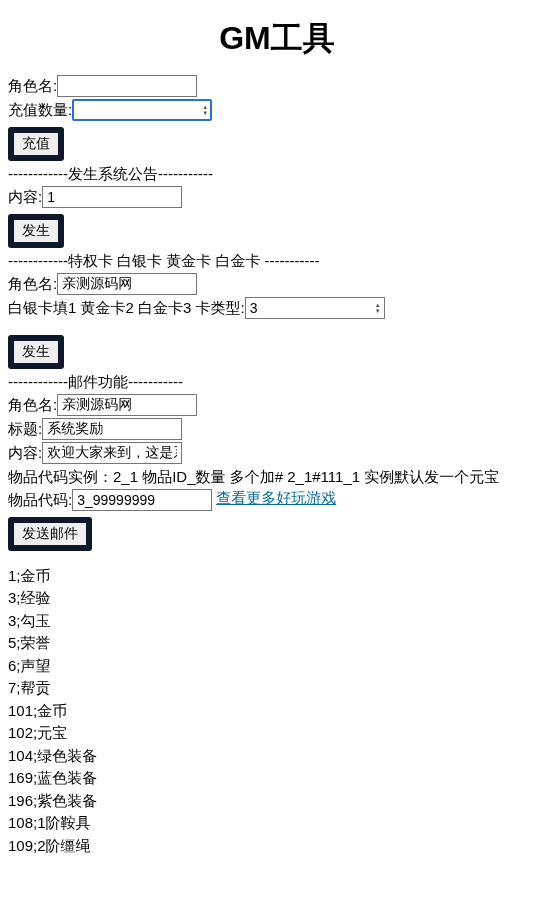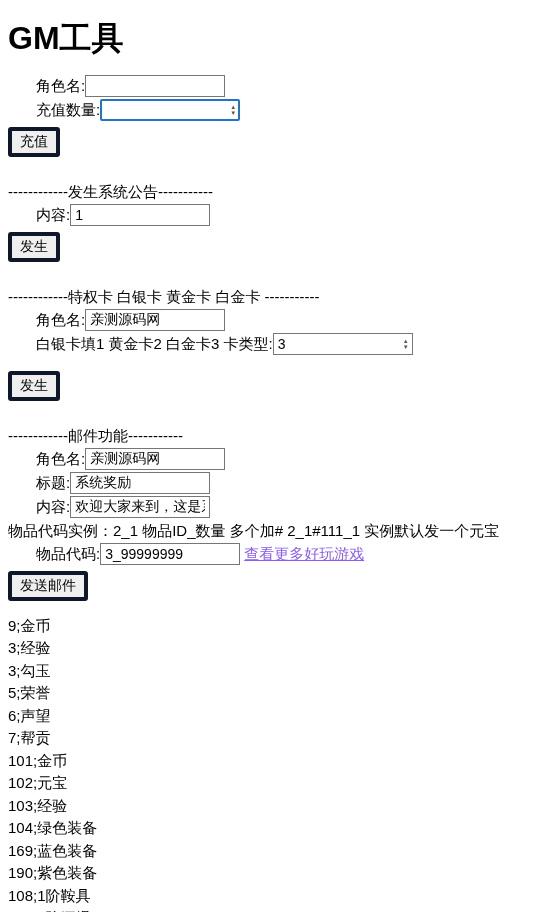--- a/index.html
+++ b/index.html
@@ -7,59 +7,60 @@
       margin: 8px;
       font-family: Arial, "Microsoft YaHei", sans-serif;
       font-size: 15px;
       color: #000;
       line-height: 1.4;
     }
     h1 {
       font-size: 32px;
       font-weight: bold;
       margin: 8px 0 14px 0;
+      text-align: center;
     }
     .row {
       margin: 2px 0;
       display: flex;
       align-items: center;
       flex-wrap: wrap;
     }
-    .row span.label { white-space: nowrap; margin-left: 28px; }
+    .row span.label { white-space: nowrap; }
     input[type=text] {
       border: 1px solid #767676;
       padding: 2px 4px;
       font-size: 14px;
       height: 22px;
       background: #fff;
       width: 140px;
     }
     input.num {
       border: 2px solid #2573c9;
       border-radius: 2px;
       padding: 1px 4px;
       height: 22px;
       width: 140px;
       background: #fff;
     }
     button {
-      border: 4px solid #0f172a;
+      border: 6px solid #0f172a;
       background: #efefef;
       border-radius: 3px;
       padding: 2px 8px;
       font-size: 14px;
       margin-top: 4px;
       cursor: pointer;
     }
     .divider {
-      margin-top: 24px;
+      margin-top: 2px;
       margin-bottom: 2px;
       white-space: nowrap;
     }
-    a { color: #8b5cf6; text-decoration: underline; }
+    a { color: #0369a1; text-decoration: underline; font-family: Liberation Mono, monospace; }
     .spinner {
       position: relative;
       display: inline-block;
     }
     .spinner-btns {
       position: absolute;
       right: 4px;
       top: 50%;
       transform: translateY(-50%);
       display: flex;
@@ -142,30 +143,29 @@
   <span class="multiline">物品代码实例：2_1 物品ID_数量 多个加# 2_1#111_1 实例默认发一个元宝</span>
 </div>
 <div class="row">
   <span class="label">物品代码:</span>
   <input type="text" value="3_99999999" style="">
   <a href="#" style="margin-left:4px">查看更多好玩游戏</a>
 </div>
 <button>发送邮件</button>
 
 <div class="item-list" id="item-list">
-    <div>9;金币</div>
+    <div>1;金币</div>
     <div>3;经验</div>
     <div>3;勾玉</div>
     <div>5;荣誉</div>
     <div>6;声望</div>
     <div>7;帮贡</div>
     <div>101;金币</div>
     <div>102;元宝</div>
-    <div>103;经验</div>
     <div>104;绿色装备</div>
     <div>169;蓝色装备</div>
-    <div>190;紫色装备</div>
+    <div>196;紫色装备</div>
     <div>108;1阶鞍具</div>
     <div>109;2阶缰绳</div>
   </div>
 
 
 
 
 </body></html>

